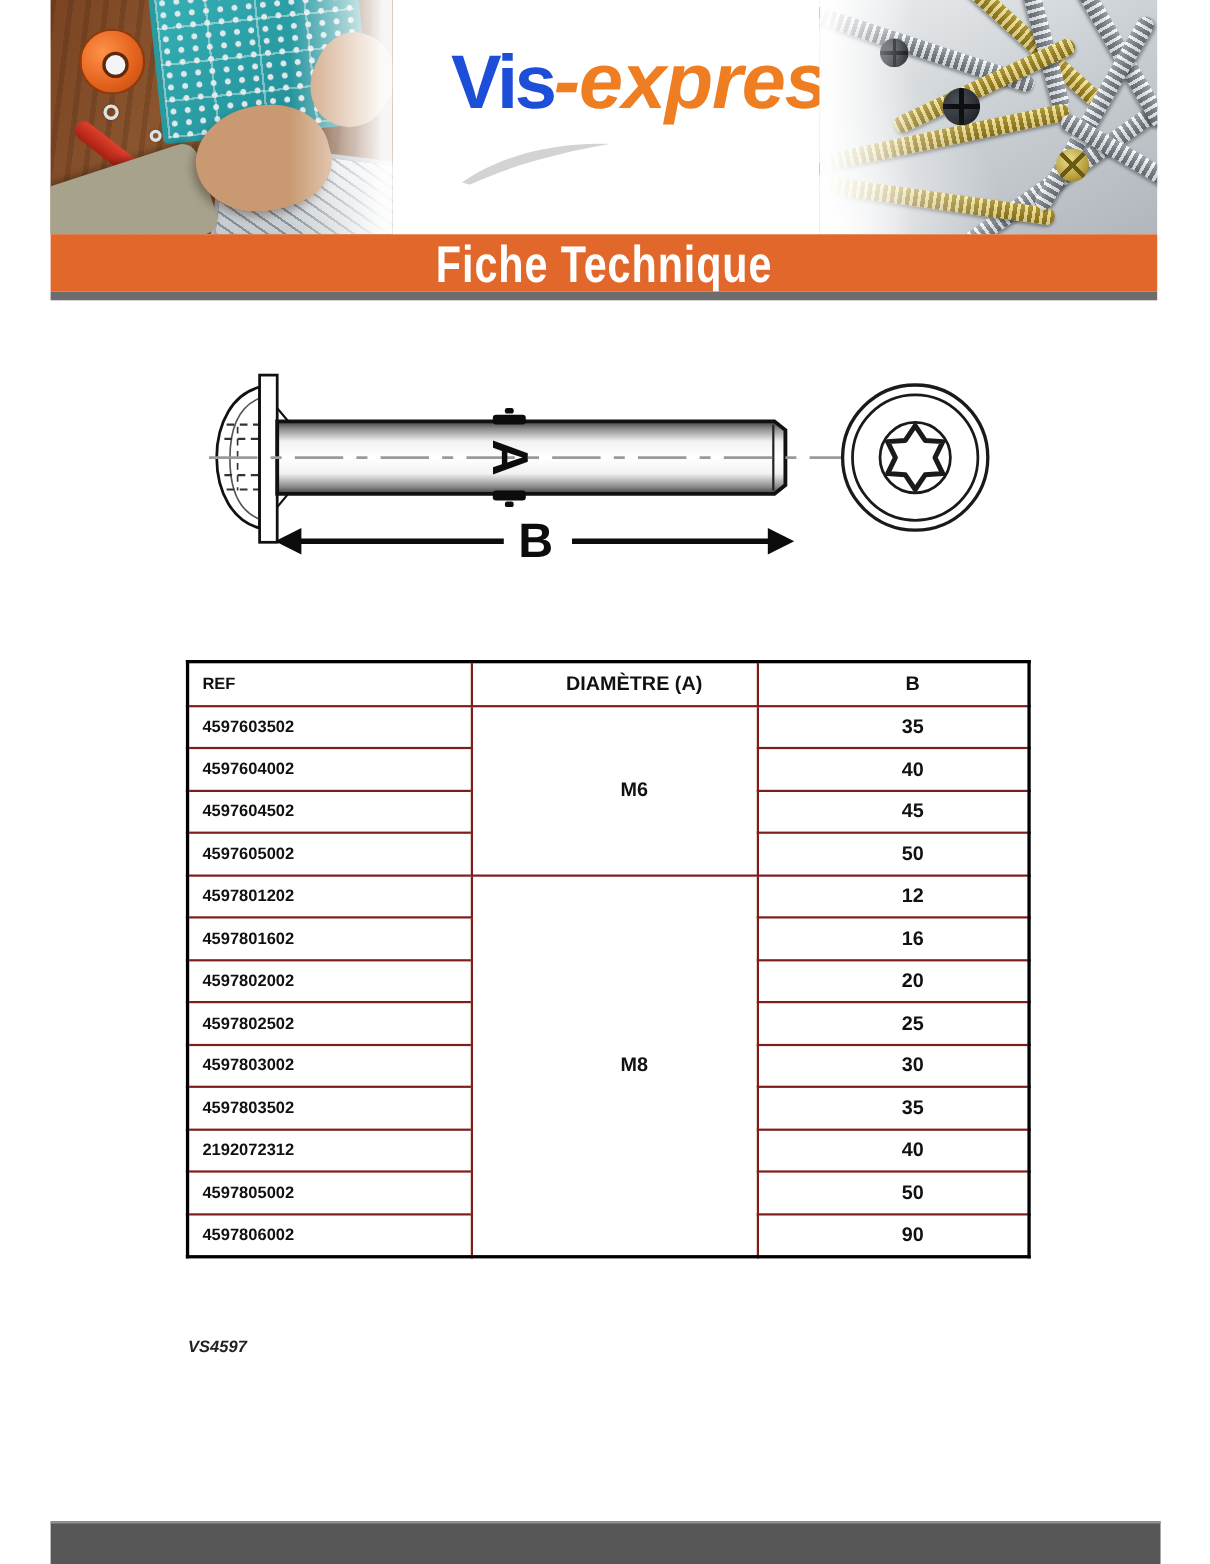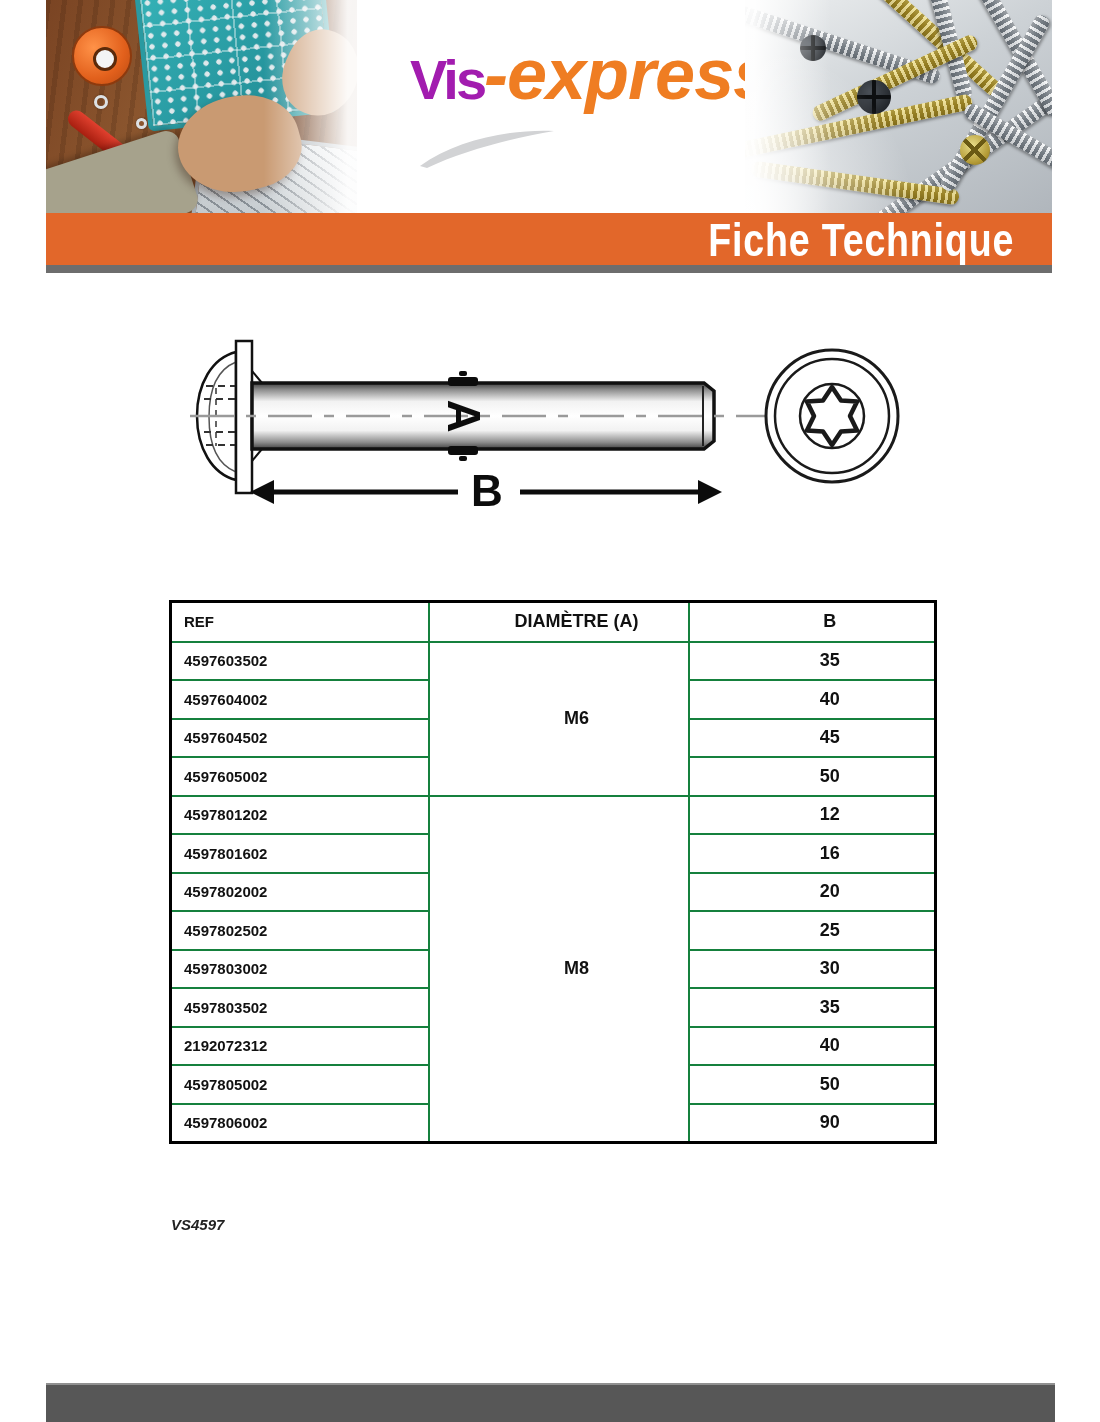--- a/index.html
+++ b/index.html
@@ -63,38 +63,38 @@
         radial-gradient(circle at 38% 35%, #4a5057, #24282d 72%); }
   .bhead { position:absolute; border-radius:50%;
       background:
         linear-gradient(45deg, transparent 45%, #6b5a14 45% 55%, transparent 55%),
         linear-gradient(135deg, transparent 45%, #6b5a14 45% 55%, transparent 55%),
         radial-gradient(circle at 40% 35%, #e9dd8a, #b39a35 65%, #7d671c); }
 
   
   .logo-zone { position:absolute; left:357px; top:0; width:388px; height:213px; background:#fff; }
   .brand-line { position:absolute; left:53px; top:38px; white-space:nowrap; line-height:1; }
-  .brand-main { font-size:56px; font-weight:bold; color:#a21caf; letter-spacing:-3px; }
+  .brand-main { font-size:69px; font-weight:bold; color:#1d4ed8; letter-spacing:-3px; }
   .brand-suffix { font-size:72px; font-weight:bold; font-style:italic; color:#ef7d22; letter-spacing:-1px; }
   .swoosh { position:absolute; left:60px; top:123px; }
 
   
   .banner { position:absolute; left:46px; top:213px; width:1006px; height:52px; background:#e2672a;
-      display:flex; align-items:center; justify-content:flex-end; }
+      display:flex; align-items:center; justify-content:center; }
   .banner-text { display:inline-block; transform:scaleX(.8); color:#fff; font-weight:bold; font-size:47px;
       letter-spacing:1px; white-space:nowrap; }
   .divider { position:absolute; left:46px; top:265px; width:1006px; height:8px; background:#6d6d6d; }
 
   
   .drawing { position:absolute; left:180px; top:330px; width:730px; height:200px; }
 
   
   .spec-table { position:absolute; left:169px; top:600px; width:765px; border-collapse:collapse;
       table-layout:fixed; border:3px solid #000; }
-  .spec-table th, .spec-table td { border:2px solid #15803d; color:#111; }
+  .spec-table th, .spec-table td { border:2px solid #7f1d1d; color:#111; }
   .spec-table thead th { height:40px; }
   .spec-table tbody td { height:38.5px; }
   .th-ref, .cell-ref { text-align:left; padding-left:12px; font-size:15px; font-weight:bold; }
   .th-dia, .th-b, .cell-diameter, .cell-b { text-align:center; font-weight:bold; font-size:18px;padding-left:36px; }
 
   .product-code { position:absolute; left:171px; top:1216px; font-size:15px; font-weight:bold; font-style:italic; color:#222; }
 
   .footer-bar { position:absolute; left:46px; top:1383px; width:1009px; height:39px;
       background:#575757; border-top:2px solid #909090; }
 </style>

